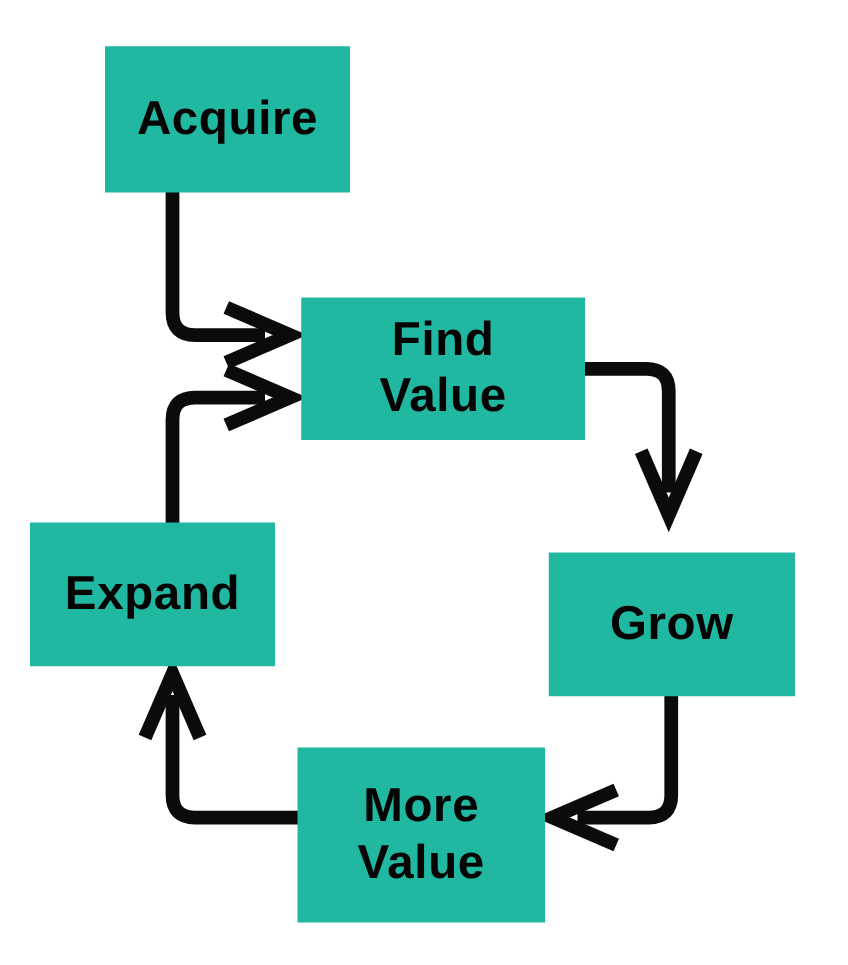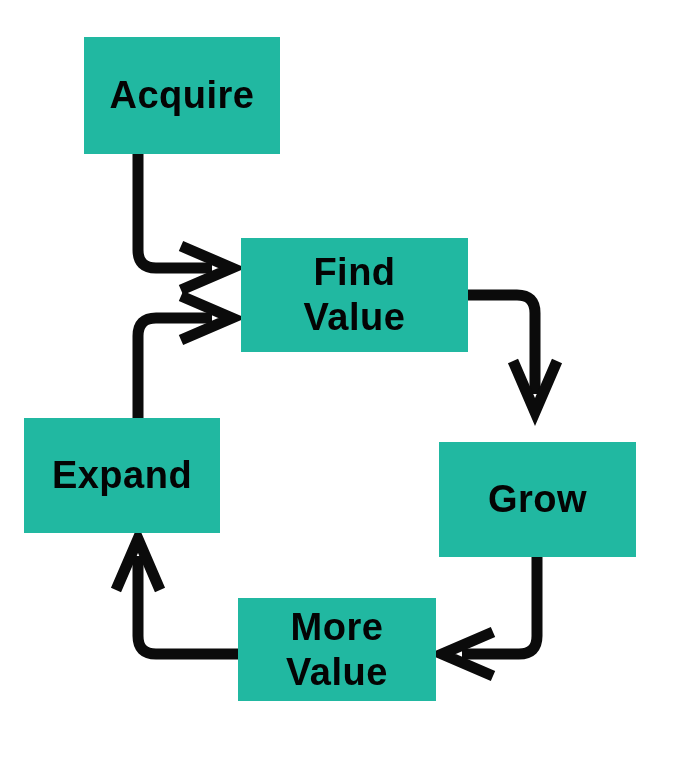--- a/index.html
+++ b/index.html
@@ -35,21 +35,21 @@
     text-align: center;
     font-weight: bold;
     font-size: 38px;
     line-height: 45px;
     white-space: pre-line;
     letter-spacing: 0.5px;
   }
   .node-acquire    { left: 40px;  top: 37px;  width: 196px; height: 117px; margin-left: 44px; }
   .node-find-value { left: 241px; top: 238px; width: 227px; height: 114px; }
   .node-grow       { left: 439px; top: 442px; width: 197px; height: 115px; }
-  .node-more-value { left: 238px; top: 598px; width: 198px; height: 103px; }
+  .node-more-value { left: 238px; top: 598px; width: 198px; height: 140px; }
   .node-expand     { left: 24px;  top: 418px; width: 196px; height: 115px; }
 </style>
 </head>
 <body>
 
 <div class="canvas">
 
   <svg class="arrow-layer" viewBox="0 0 678 772" xmlns="http://www.w3.org/2000/svg">
 
     <g>

